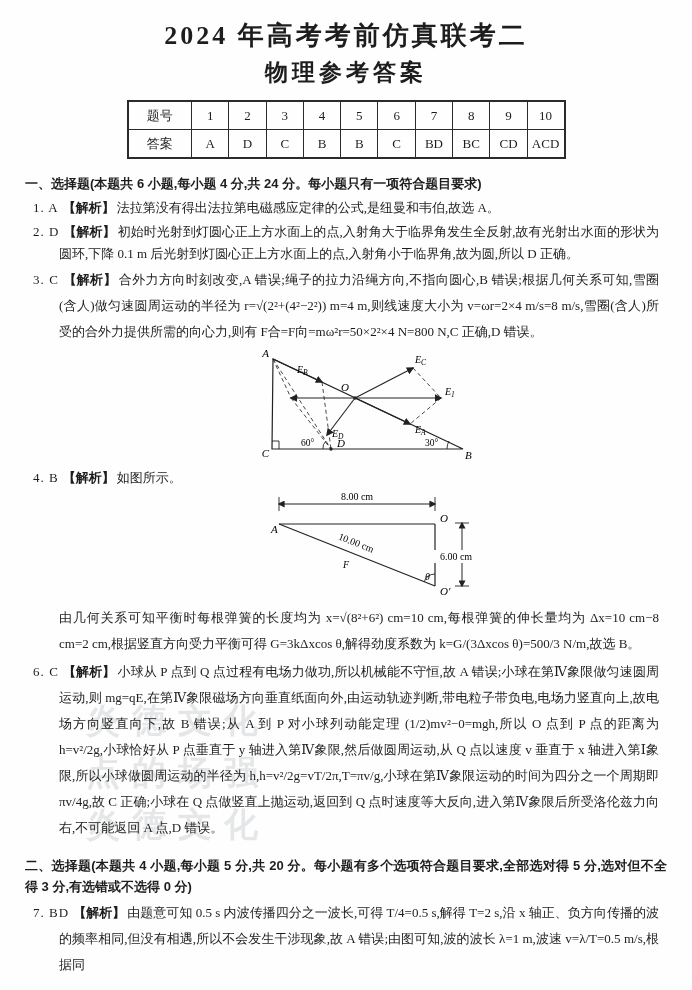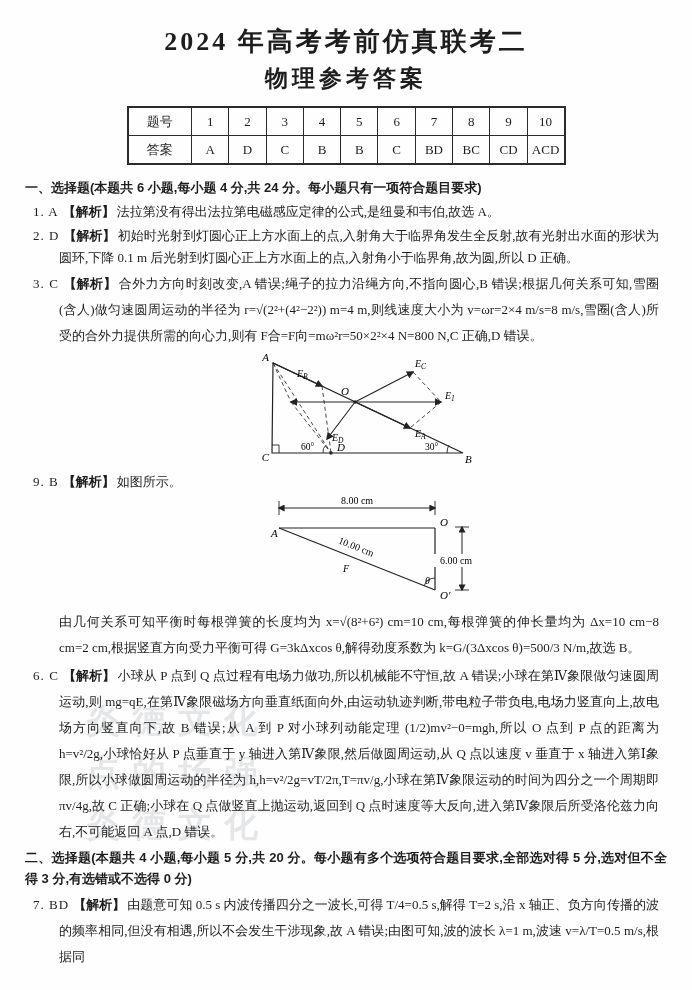--- a/index.html
+++ b/index.html
@@ -1,26 +1,26 @@
 <!DOCTYPE html>
 <html lang="zh"><head>
 <meta charset="utf-8">
 <style>
   html,body{margin:0;padding:0;background:#e9e9e9;}
   .page{width:692px;height:990px;margin:0 auto;background:#fefefe;position:relative;
         overflow:hidden;font-family:"Liberation Serif","DejaVu Serif",serif;color:#1d1d1d;}
   .content{position:relative;z-index:1;padding:14px 25px 0 25px;}
-  .title{text-align:center;font-size:26px;font-weight:700;letter-spacing:3px;margin:10px 0 2px;}
+  .title{text-align:center;font-size:26px;font-weight:700;letter-spacing:3px;margin:4px 0 2px;}
   .subtitle{text-align:center;font-size:23px;font-weight:700;letter-spacing:4px;margin:4px 0 12px;
             font-family:Liberation Sans, sans-serif;}
   table.answers{border-collapse:collapse;margin:0 auto 12px;width:439px;table-layout:fixed;
                 border:2px solid #2b2b2b;}
   table.answers td{border:1px solid #2b2b2b;height:27px;text-align:center;font-size:13px;padding:0;}
   table.answers td.hd{font-size:13px;}
-  .sec{font-weight:700;font-size:13px;line-height:21px;margin:0 0 3px;
+  .sec{font-weight:700;font-size:13px;line-height:21px;margin:14px 0 3px;
        font-family:"Liberation Sans","DejaVu Sans",sans-serif;text-align:justify;}
   p.item{font-size:13px;line-height:22px;margin:2px 8px;padding-left:26px;text-indent:-26px;
          text-align:justify;}
   p.tall{line-height:26px;}
   p.cont{padding-left:26px;text-indent:0;}
   .tag{font-weight:700;font-family:"Liberation Sans","DejaVu Sans",sans-serif;padding:0 2px 0 4px;}
   .num{letter-spacing:1px;}
   .fig{margin:2px 0 2px 0;}
   .fig1{margin-left:228px;}
   .fig2{margin-left:238px;}
@@ -141,21 +141,21 @@
         <text class="ang" x="172" y="99">30°</text>
 
         <text class="vl" x="44" y="26"><tspan>E</tspan><tspan class="vs" dy="2">B</tspan></text>
         <text class="vl" x="162" y="16"><tspan>E</tspan><tspan class="vs" dy="2">C</tspan></text>
         <text class="vl" x="192" y="48"><tspan>E</tspan><tspan class="vs" dy="2">1</tspan></text>
         <text class="vl" x="162" y="86"><tspan>E</tspan><tspan class="vs" dy="2">A</tspan></text>
         <text class="vl" x="79" y="90"><tspan>E</tspan><tspan class="vs" dy="2">D</tspan></text>
       </svg>
     </div>
 
-    <p class="item"><span class="num">9. B</span><span class="tag">【解析】</span><span>如图所示。</span></p>
+    <p class="item"><span class="num">4. B</span><span class="tag">【解析】</span><span>如图所示。</span></p>
 
     <div class="fig fig2">
       <svg width="218" height="112" viewBox="0 0 218 112">
 
         <line x1="16" y1="6" x2="16" y2="20" stroke="#222" stroke-width="0.9"></line>
         <line x1="172" y1="6" x2="172" y2="20" stroke="#222" stroke-width="0.9"></line>
         <line x1="16" y1="13" x2="172" y2="13" stroke="#222" stroke-width="1" marker-start="url(#ah)" marker-end="url(#ah)"></line>
         <text class="dim" x="94" y="9" text-anchor="middle">8.00 cm</text>
 
         <line x1="16" y1="33" x2="172" y2="33" stroke="#222" stroke-width="1.2"></line>

